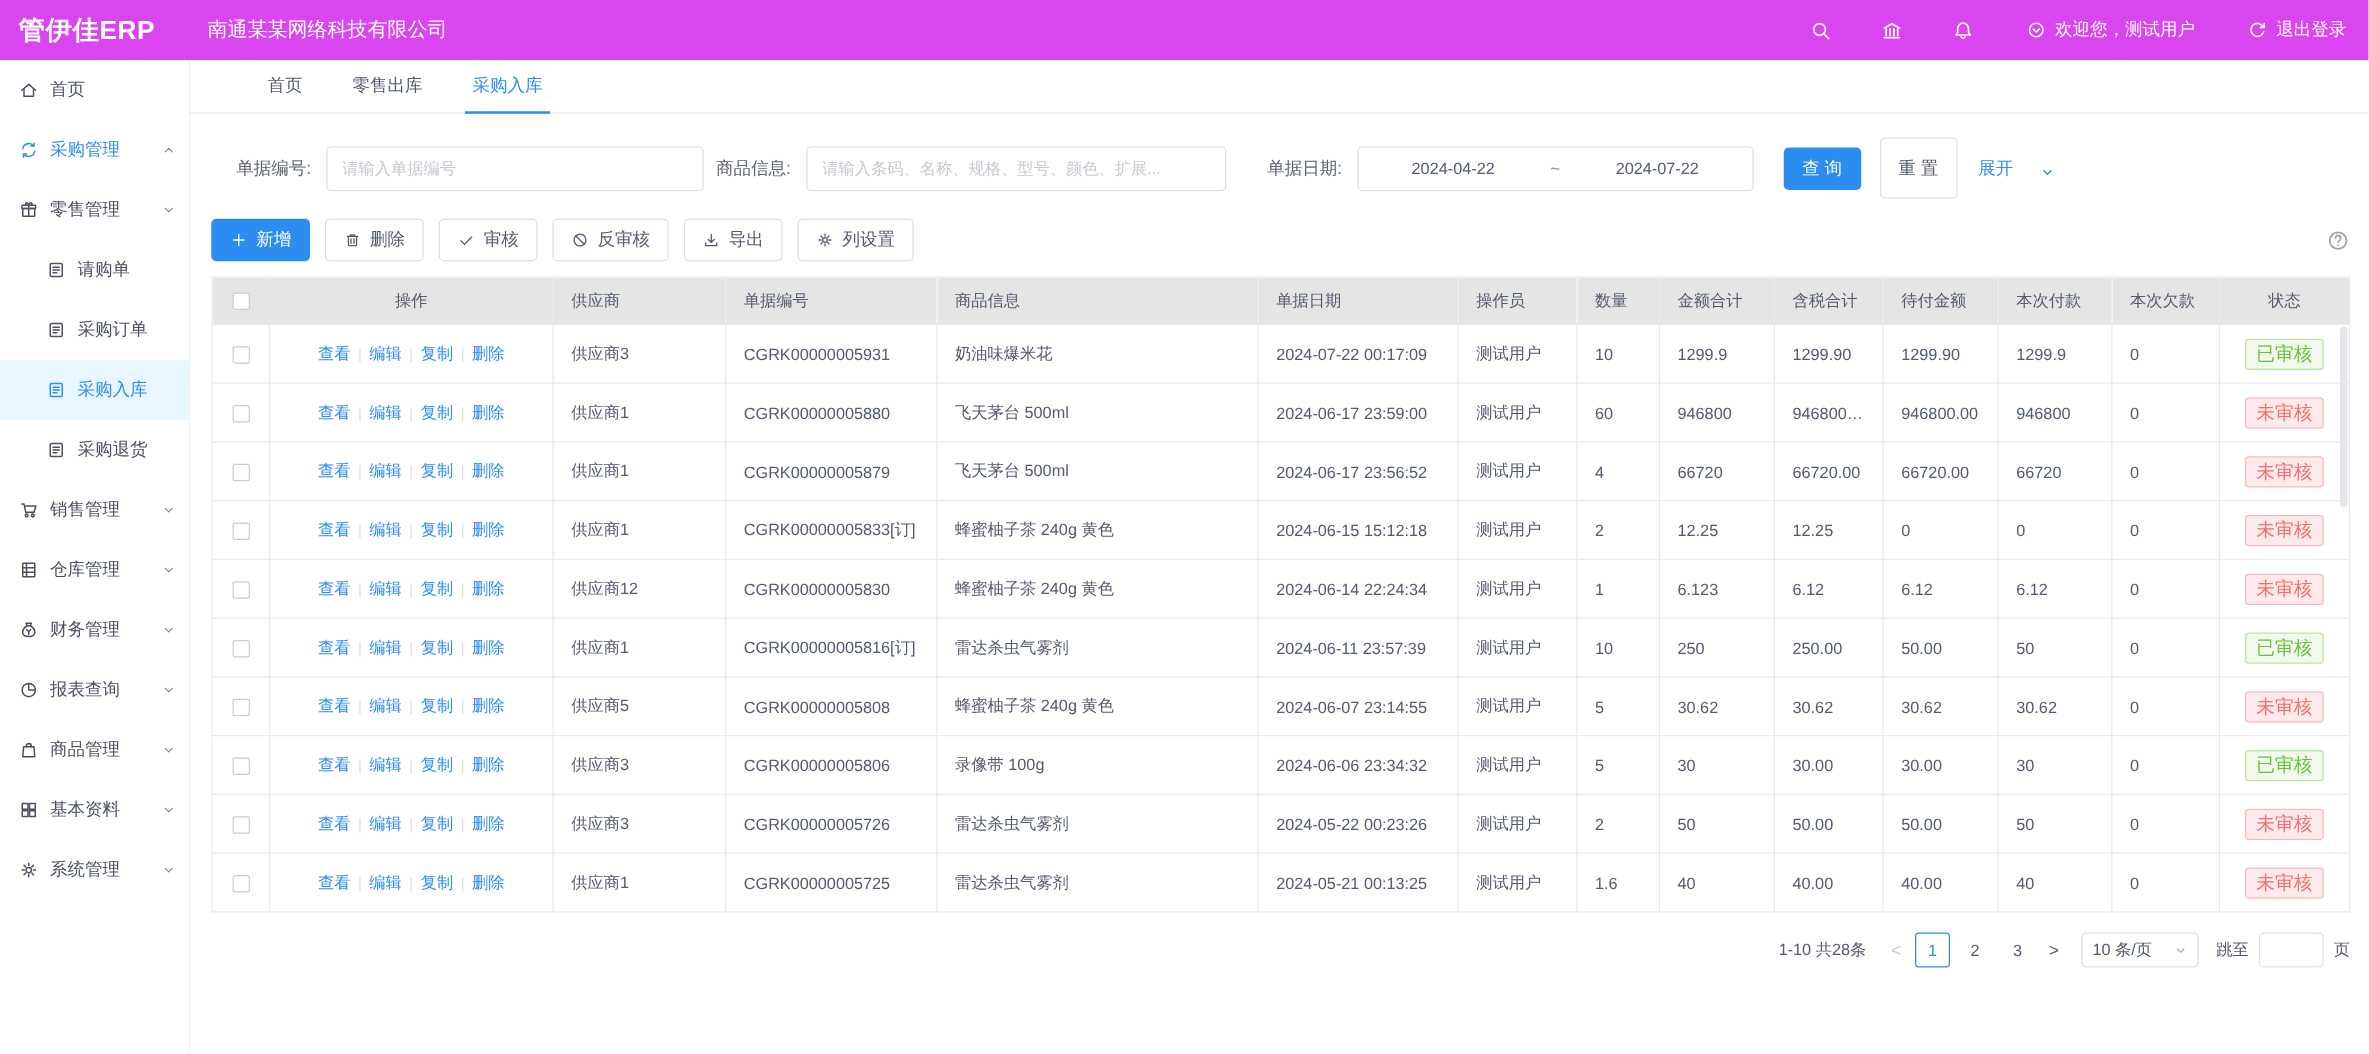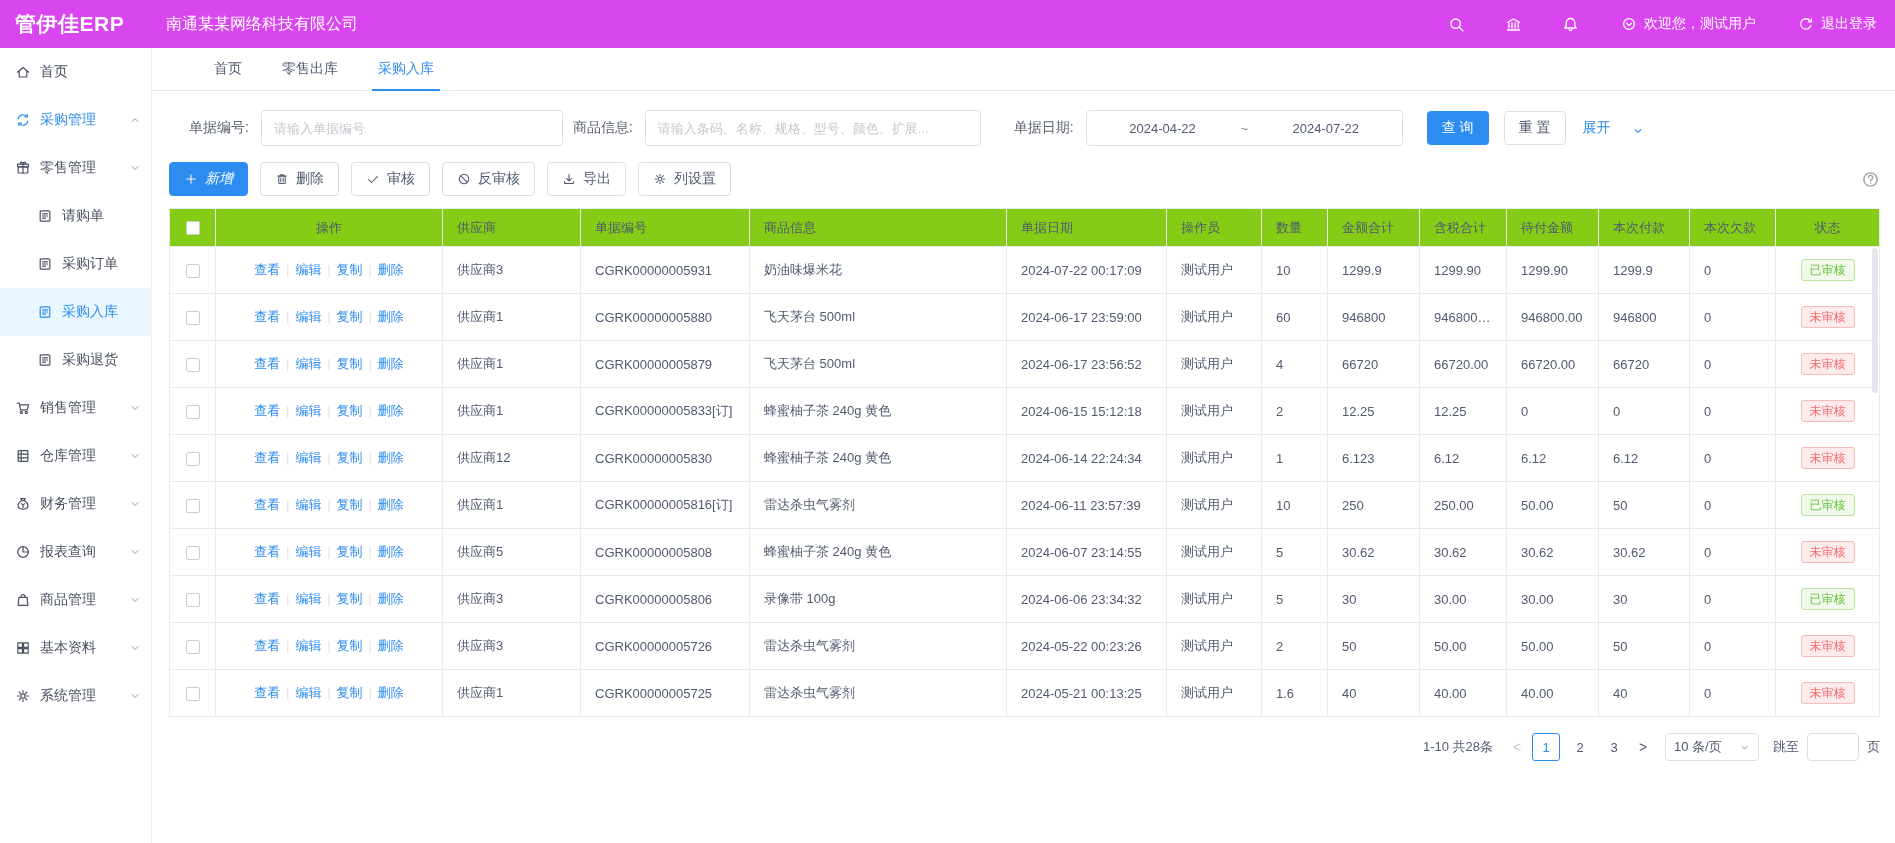--- a/index.html
+++ b/index.html
@@ -46,44 +46,44 @@
   .f2 { margin-left:10px; }
   .f3 { margin-left:33px; }
   .tinput { height:36px; border:1px solid #dcdee2; border-radius:4px; padding:0 12px; font-size:13px; color:#515a6e; outline:none; background:#fff; font-family:inherit; }
   .tinput::placeholder { color:#c5c8ce; }
   .w-order { width:302px; }
   .w-product { width:336px; }
   .daterange { width:317px; height:36px; border:1px solid #dcdee2; border-radius:4px; display:flex; align-items:center; font-size:13px; color:#515a6e; background:#fff; cursor:pointer; }
   .daterange .dval { flex:1; text-align:center; }
   .daterange .dsep { color:#808695; padding:0 2px; }
   .btn-query { margin-left:24px; width:62px; height:34px; border:none; border-radius:4px; background:#2d8cf0; color:#fff; font-size:14px; cursor:pointer; font-family:inherit; white-space:nowrap; }
-  .btn-reset { margin-left:15px; height:34px; padding:0 14px; border:1px solid #dcdee2; border-radius:4px; background:#fff; color:#515a6e; font-size:14px; cursor:pointer; font-family:inherit; white-space:nowrap; }
+  .btn-reset { margin-left:15px; height:49px; padding:0 14px; border:1px solid #dcdee2; border-radius:4px; background:#fff; color:#515a6e; font-size:14px; cursor:pointer; font-family:inherit; white-space:nowrap; }
   .expand { margin-left:17px; color:#2d8cf0; font-size:14px; display:flex; align-items:flex-end; gap:21px; cursor:pointer; text-decoration:none; white-space:nowrap; }
   .expand .icn svg { width:12px; height:12px; stroke-width:1.5; }
 
   
   .toolbar { margin-top:16px; display:flex; align-items:center; gap:12px; }
   .tbtn { height:34px; padding:0 14px; display:inline-flex; align-items:center; gap:7px; background:#fff; border:1px solid #dcdee2; border-radius:4px; font-size:14px; color:#515a6e; cursor:pointer; font-family:inherit; white-space:nowrap; }
   .tbtn .icn svg { width:14px; height:14px; }
-  .tbtn.primary { background:#2d8cf0; border-color:#2d8cf0; color:#fff;font-style:italic; }
+  .tbtn.primary { background:#2d8cf0; border-color:#2d8cf0; color:#fff; }
   .help { margin-left:auto; color:#9ea3ad; cursor:pointer; }
   .help svg { width:19px; height:19px; }
 
   
   .table-wrap { position:relative; margin-top:12px; }
   table { width:100%; border-collapse:collapse; table-layout:fixed; border:1px solid #e8eaec; }
-  th { background:#84cc16; height:38px; font-weight:400; font-size:13px; color:#515a6e; text-align:left; padding:0 14px; border-right:1px solid #e8eaec; border-bottom:1px solid #e8eaec; white-space:nowrap; overflow:hidden; }
+  th { background:#e5e5e5; height:38px; font-weight:400; font-size:13px; color:#515a6e; text-align:left; padding:0 14px; border-right:1px solid #e8eaec; border-bottom:1px solid #e8eaec; white-space:nowrap; overflow:hidden; }
   td { height:47px; font-size:13px; color:#515a6e; padding:0 14px; border-bottom:1px solid #e8eaec; border-right:1px solid #e8eaec; white-space:nowrap; overflow:hidden; text-overflow:ellipsis; background:#fff; }
   .c-select { text-align:center !important; padding:0 !important; }
   .c-actions { text-align:center !important; padding:0 6px !important; }
   .c-status { text-align:center !important; }
   .cb { display:inline-block; width:14px; height:14px; border:1px solid #c9ccd4; border-radius:2px; background:#fff; vertical-align:middle; cursor:pointer; }
   .lnk { color:#2d8cf0; cursor:pointer; text-decoration:none; font-size:13px; }
   .pipe { color:#dcdee2; margin:0 6px; font-size:12px; }
-  .badge { display:inline-block; padding:4px 8px; font-size:12px; border-radius:3px; line-height:1; white-space:nowrap; }
+  .badge { display:inline-block; padding:4px 8px; font-size:15px; border-radius:3px; line-height:1; white-space:nowrap; }
   .badge.approved { color:#67c23a; background:#f0f9eb; border:1px solid #b8e59b; }
   .badge.pending { color:#f56c6c; background:#fdeaea; border:1px solid #f7baba; }
   .vthumb { position:absolute; right:2px; top:40px; width:6px; height:145px; background:#e3e6ea; border-radius:3px; }
 
   
   .pagination { margin-top:16px; display:flex; justify-content:flex-end; align-items:center; font-size:13px; color:#515a6e; }
   .ptotal { margin-right:12px; }
   .parrow { width:24px; height:28px; display:flex; align-items:center; justify-content:center; background:none; border:none; font-size:14px; color:#515a6e; cursor:pointer; font-family:inherit; }
   .parrow.disabled { color:#c5c8ce; }
   .pg { min-width:28px; height:28px; margin:0 3px; background:#fff; border:1px solid transparent; border-radius:3px; font-size:13px; color:#515a6e; cursor:pointer; font-family:inherit; }

